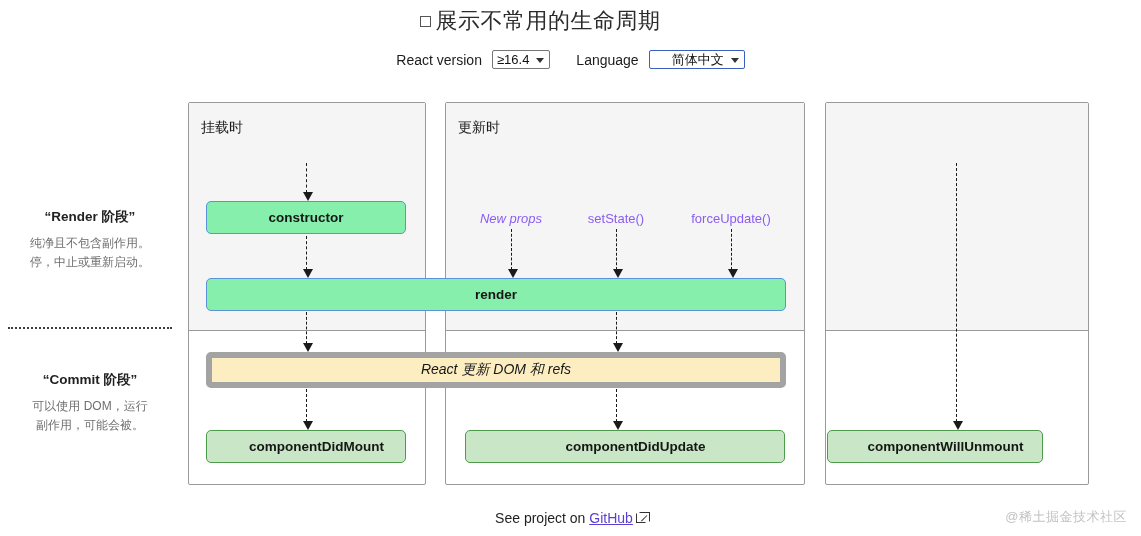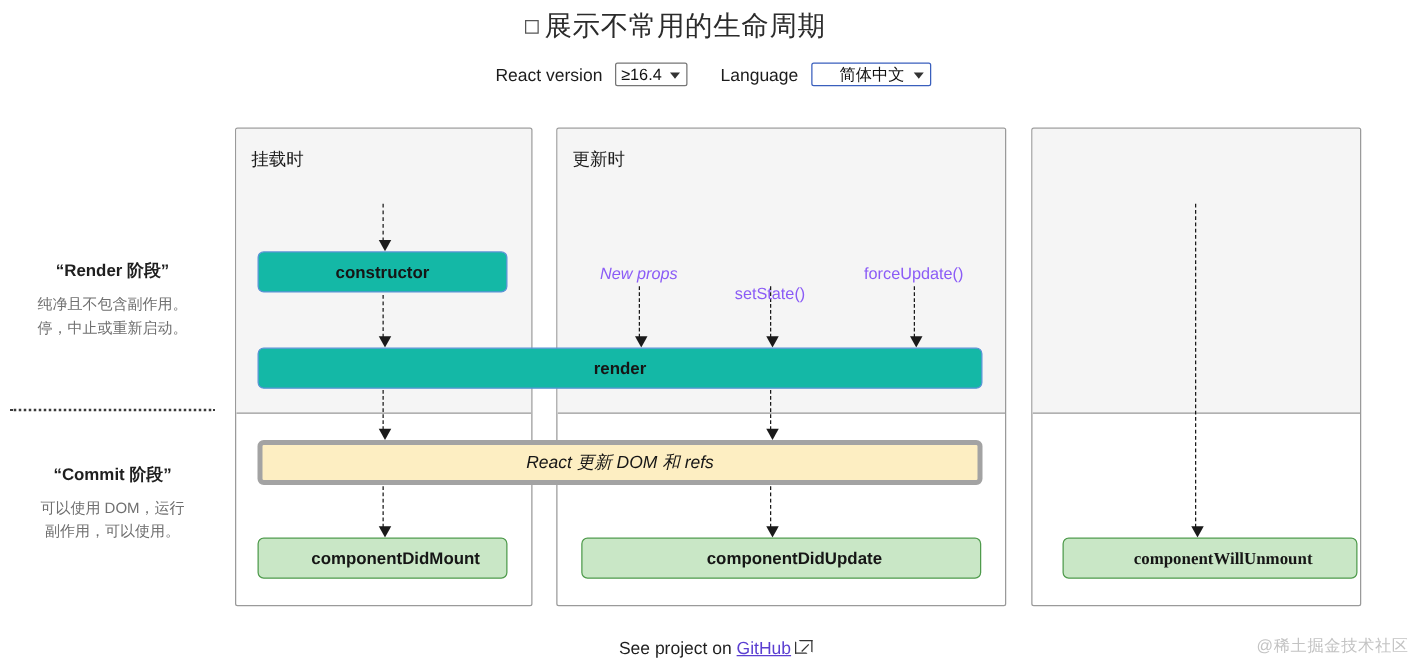--- a/index.html
+++ b/index.html
@@ -129,42 +129,42 @@
   .node {
     position: absolute;
     height: 33px;
     border-radius: 5px;
     display: flex; align-items: center; justify-content: center;
     font-size: 13.5px;
     font-weight: 700;
     color: #161616;
     white-space: nowrap;
   }
-  .node.blue   { background: #14b8a6; border: 1px solid #5b94d6; }
-  .node.yellow { background: #fdeec2; border: 4px solid #a3a3a3; font-weight: 400; font-style: italic; font-size: 14px; }
+  .node.blue   { background: #86efac; border: 1px solid #5b94d6; }
+  .node.yellow { background: #fdeec2; border: 6px solid #a3a3a3; font-weight: 400; font-style: italic; font-size: 14px; }
   .node.green  { background: #c9e7c6; border: 1px solid #4f9b4c; padding-left: 21px; }
 
   #node-constructor { left: 206px; top: 201px; width: 200px; }
   #node-render      { left: 206px; top: 278px; width: 580px; }
   #node-commitdom   { left: 206px; top: 352px; width: 580px; height: 36px; }
   #node-cdm         { left: 206px; top: 430px; width: 200px; }
   #node-cdu         { left: 465px; top: 430px; width: 320px; }
-  #node-cwu         { left: 850px; top: 430px; width: 236px; font-family: Liberation Serif, serif; }
+  #node-cwu         { left: 827px; top: 430px; width: 216px; }
 
   
   .trigger {
     position: absolute;
     font-size: 13px; color: #8b5cf6;
     text-align: center;
     white-space: nowrap;
     transform: translateX(-50%);
   }
   .trigger.italic { font-style: italic; }
   #trg-newprops    { left: 511px; top: 211px; }
-  #trg-setstate    { left: 616px; top: 227px; text-align: right; }
+  #trg-setstate    { left: 616px; top: 211px; text-align: right; }
   #trg-forceupdate { left: 731px; top: 211px; }
 
   
   .arrow {
     position: absolute;
     width: 1px;
     border-left: 1.3px dashed #1a1a1a;
   }
   .arrow.head::after {
     content: "";
@@ -250,21 +250,21 @@
       <div>停，中止或重新启动。</div>
     </div>
   </div>
 
   <div class="legend-divider"></div>
 
   <div class="legend" id="legend-commit">
     <div class="legend-title">“Commit 阶段”</div>
     <div class="legend-body">
       <div>可以使用 DOM，运行</div>
-      <div>副作用，可以使用。</div>
+      <div>副作用，可能会被。</div>
     </div>
   </div>
 
   <div class="panel" id="panel-mount">
     <div class="panel-top"></div>
     <div class="panel-title">挂载时</div>
   </div>
 
   <div class="panel" id="panel-update">
     <div class="panel-top"></div>

